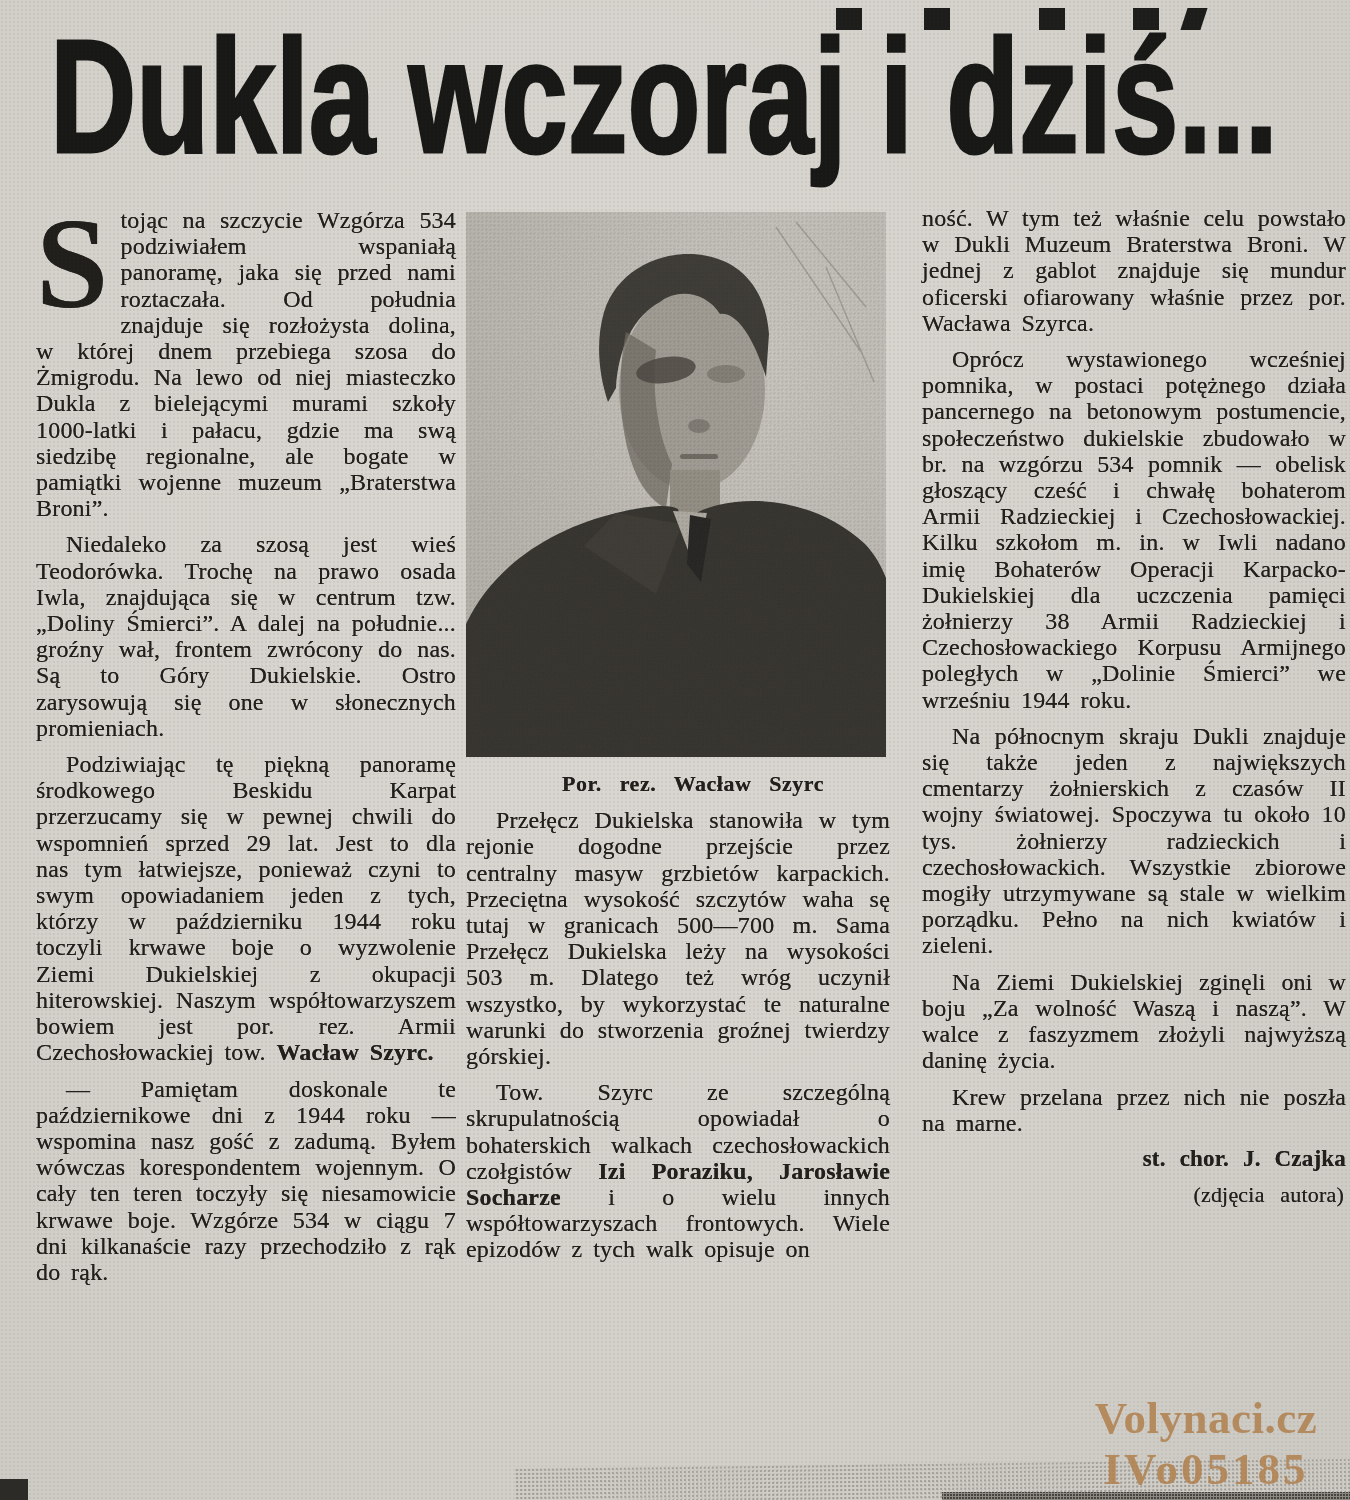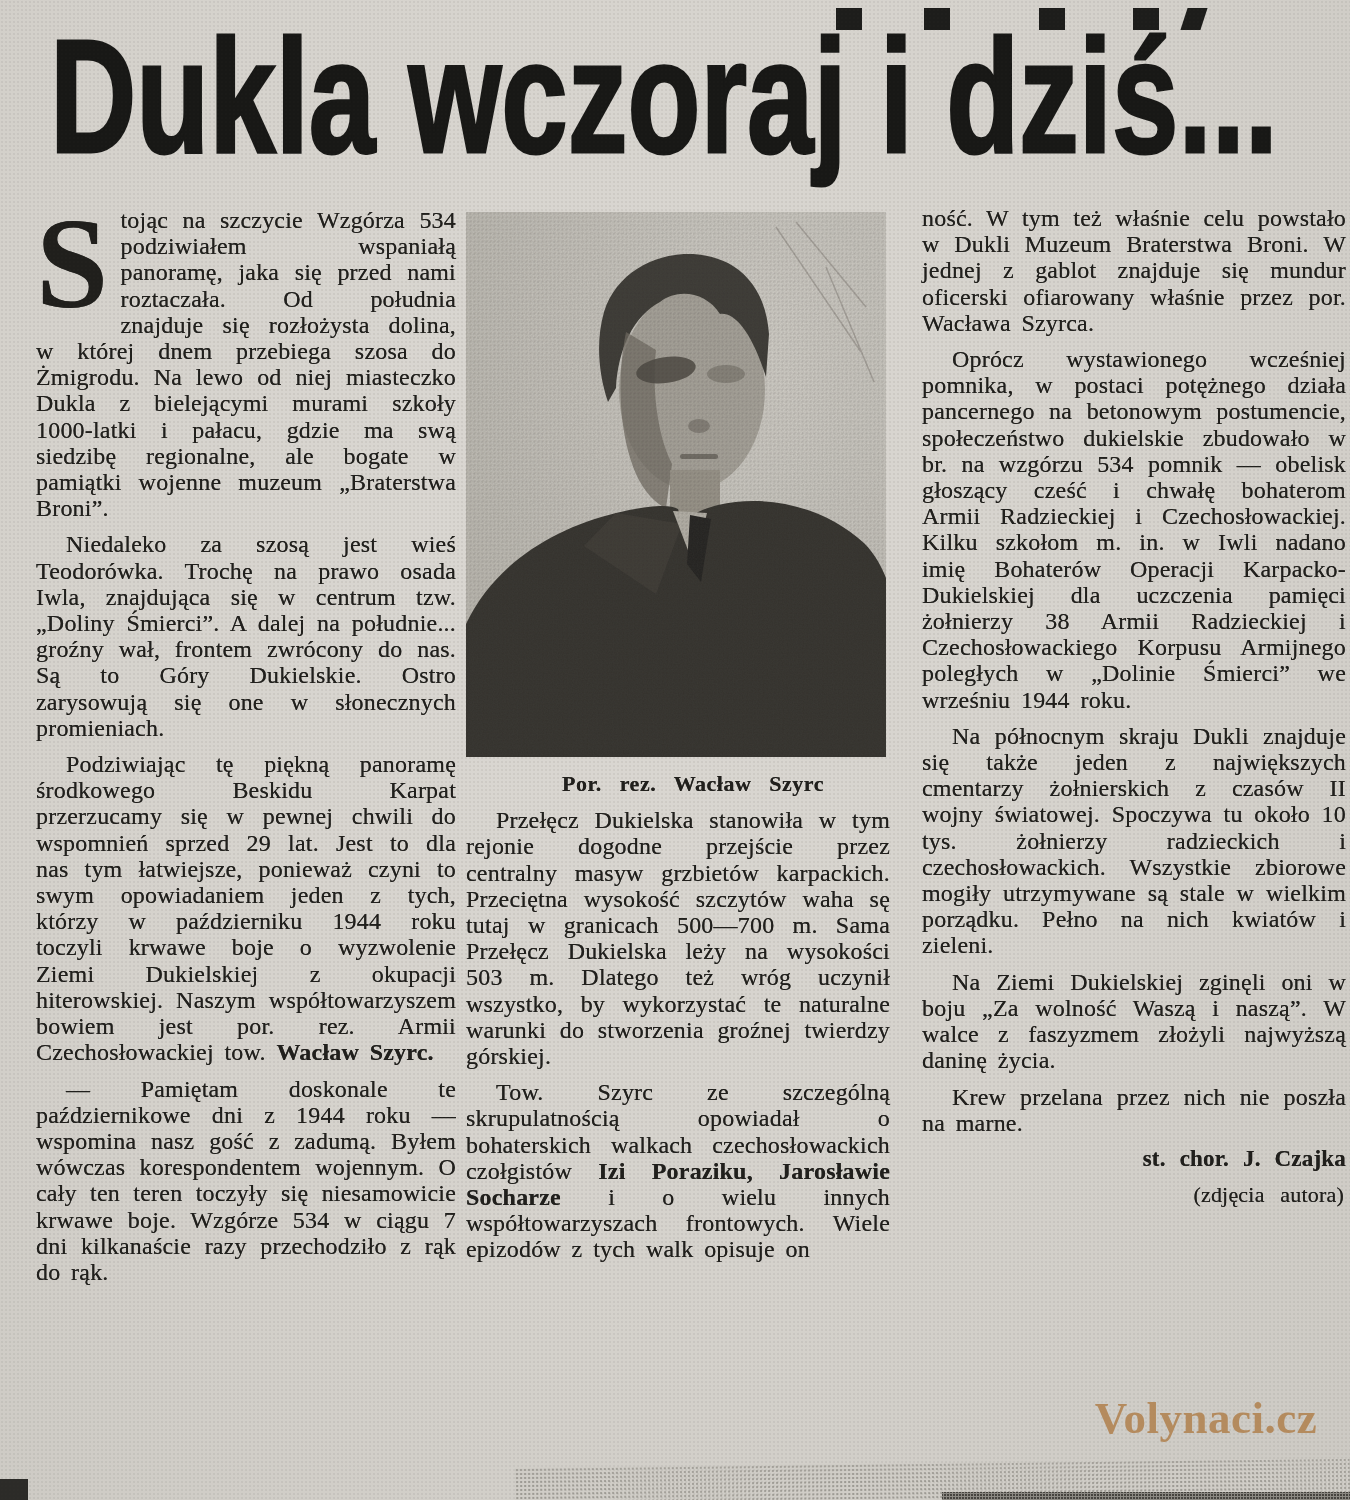--- a/index.html
+++ b/index.html
@@ -164,15 +164,16 @@
     <p class="sig">st. chor. J. Czajka</p>
     <p class="credit">(zdjęcia autora)</p>
   </div>
 
   <div class="halftone-band"></div>
   <div class="print-fragment"></div>
   <div class="corner-fragment"></div>
 
   <div class="watermark">
     <div class="wm1">Volynaci.cz</div>
+    <div class="wm2">IVo05185</div>
   </div>
 
 </div>
 
 </body></html>

